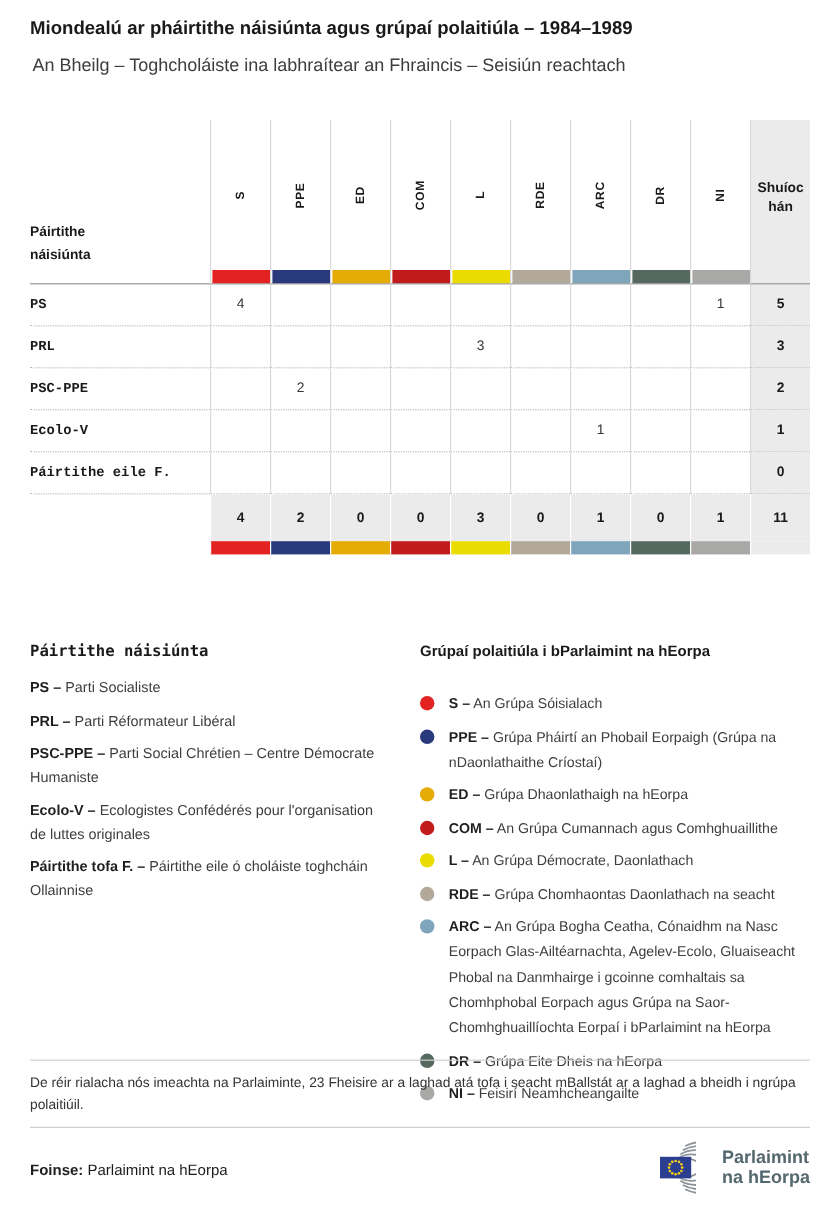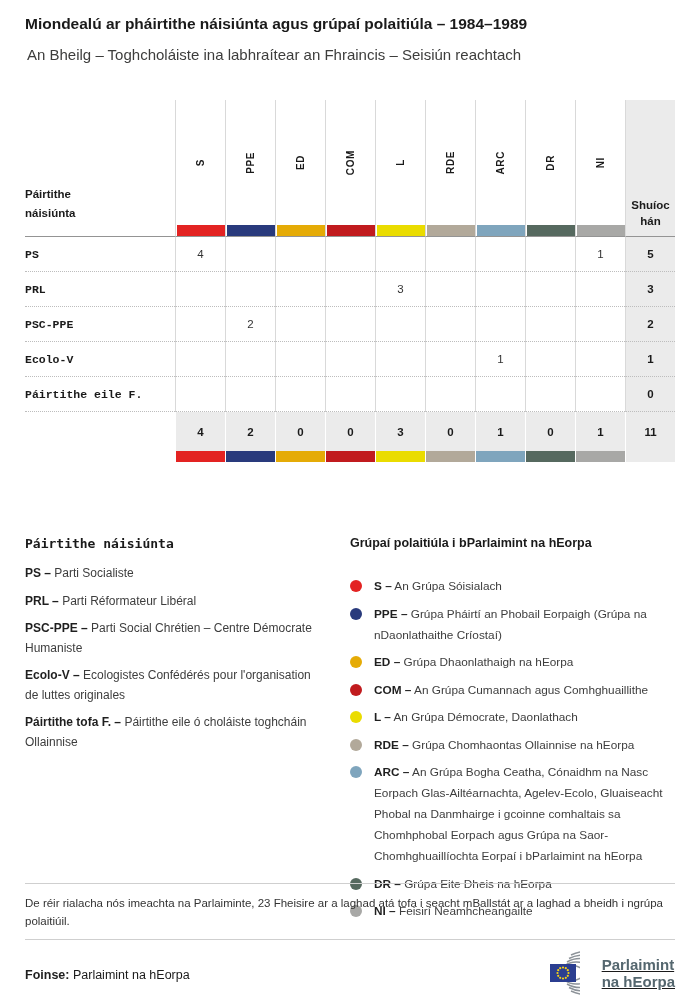--- a/index.html
+++ b/index.html
@@ -20,21 +20,21 @@
   .hc { height:137px; position:relative; border-bottom:1px solid #949494; }
   .hc.g, .hc.seats, .dc.g, .dc.seats { border-left:1px solid #d9d9d9; }
   .hc.g { display:flex; align-items:center; justify-content:center; padding-bottom:11px; }
   .hc.g .rot {
     writing-mode:vertical-rl; transform:rotate(180deg);
     font-size:10px; font-weight:bold; letter-spacing:0.6px; color:#1a1a1a;
   }
   .hc .bar { position:absolute; bottom:0; left:1px; right:0; height:11px; display:block; }
   .hc.label { display:flex; align-items:flex-end; padding-bottom:13px; }
   .hc.label span { width:80px; font-size:11.5px; font-weight:bold; line-height:19px; }
-  .hc.seats { background:#ebebeb; display:flex; align-items:flex-end; justify-content:center; padding-bottom:7px; }
+  .hc.seats { background:#ebebeb; display:flex; align-items:center; justify-content:center; padding-bottom:7px; }
   .hc.seats span {
     width:100%; padding:0 4px; text-align:center; font-size:11.5px; font-weight:bold;
     line-height:16px; overflow-wrap:anywhere;
   }
   .dc {
     height:35px; display:flex; align-items:center; justify-content:center;
     font-size:11.5px; color:#333333; border-bottom:1px dotted #bdbdbd;
   }
   .dc.rl { justify-content:flex-start; font-weight:bold; color:#1a1a1a;font-family:Liberation Mono, monospace; }
   .dc.seats { background:#ebebeb; font-weight:bold; color:#1a1a1a; }
@@ -63,21 +63,21 @@
   }
   .dot { width:12px; height:12px; border-radius:50%; margin-top:4px; }
   .b { font-weight:bold; color:#1f1f1f; }
 
   
   .rule { position:absolute; left:25px; width:650px; border-top:1px solid #cfcfcf; }
   .rule.r1 { top:883px; }
   .rule.r2 { top:939px; }
   .note { position:absolute; left:25px; top:894px; width:650px; font-size:11.5px; line-height:18px; color:#333333; }
   .source { position:absolute; left:25px; top:968px; font-size:12.5px; color:#1a1a1a; }
-  .logo { position:absolute; right:25px; top:947px; display:flex; align-items:center; gap:22px;text-decoration:underline; }
+  .logo { position:absolute; right:25px; top:947px; display:flex; align-items:center; gap:22px; }
   .logo-text { font-size:15px; font-weight:bold; color:#55676f; line-height:17.5px; }
 </style>
 </head>
 <body>
 
 <div class="title">Miondealú ar pháirtithe náisiúnta agus grúpaí polaitiúla – 1984–1989</div>
 <div class="subtitle">An Bheilg – Toghcholáiste ina labhraítear an Fhraincis – Seisiún reachtach</div>
 
 <div class="grid">
 
@@ -235,21 +235,21 @@
   <div class="item">
       <span class="dot" style="background: rgb(193, 27, 30);"></span>
       <span><span class="b">COM –</span> <span>An Grúpa Cumannach agus Comhghuaillithe</span></span>
     </div>
   <div class="item">
       <span class="dot" style="background: rgb(234, 220, 0);"></span>
       <span><span class="b">L –</span> <span>An Grúpa Démocrate, Daonlathach</span></span>
     </div>
   <div class="item">
       <span class="dot" style="background: rgb(178, 169, 154);"></span>
-      <span><span class="b">RDE –</span> <span>Grúpa Chomhaontas Ollainnise na hEorpa</span></span>
+      <span><span class="b">RDE –</span> <span>Grúpa Chomhaontas Daonlathach na seacht</span></span>
     </div>
   <div class="item">
       <span class="dot" style="background: rgb(127, 165, 189);"></span>
       <span><span class="b">ARC –</span> <span>An Grúpa Bogha Ceatha, Cónaidhm na Nasc Eorpach Glas-Ailtéarnachta, Agelev-Ecolo, Gluaiseacht Phobal na Danmhairge i gcoinne comhaltais sa Chomhphobal Eorpach agus Grúpa na Saor-Chomhghuaillíochta Eorpaí i bParlaimint na hEorpa</span></span>
     </div>
   <div class="item">
       <span class="dot" style="background: rgb(86, 105, 95);"></span>
       <span><span class="b">DR –</span> <span>Grúpa Eite Dheis na hEorpa</span></span>
     </div>
   <div class="item">

